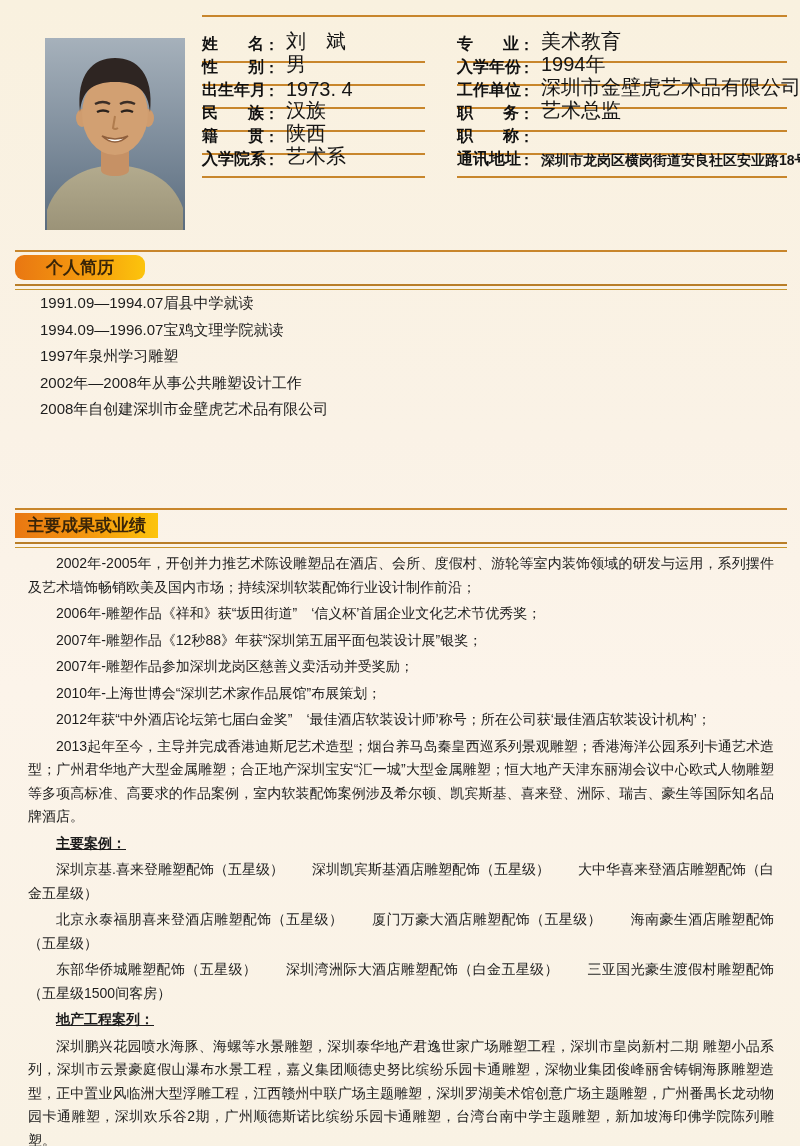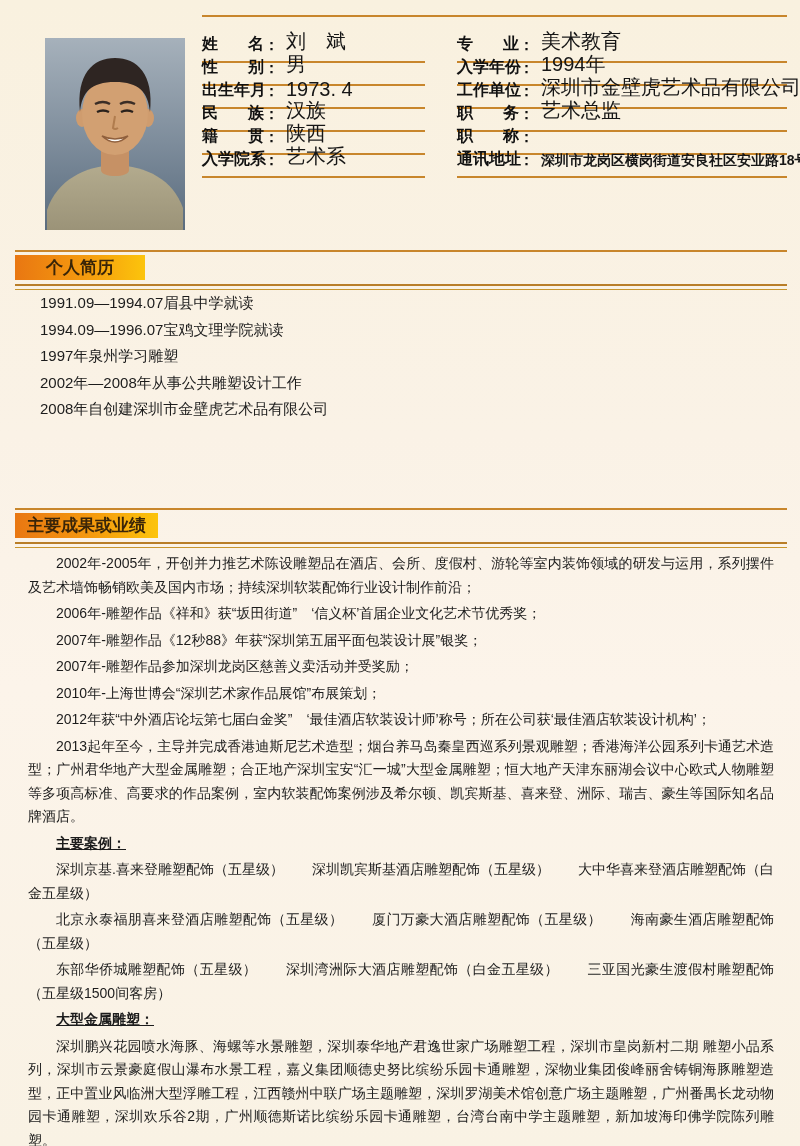--- a/index.html
+++ b/index.html
@@ -27,21 +27,21 @@
   .fvalue.small{font-size:14px;font-weight:bold;}
 
   
   .sec{position:absolute;left:15px;right:13px;}
   .sec.sec1{top:250px;}
   .sec.sec2{top:508px;}
   .rule{border-top:2px solid #c8862c;}
   .tbar{margin-top:3px;height:25px;line-height:25px;text-align:center;
         font-weight:bold;font-size:17px;color:#3a2508;
         background:linear-gradient(90deg,#e97712 0%,#f59b0e 55%,#fcc40c 100%);}
-  .sec1 .tbar{width:130px;}
+  .sec1 .tbar{width:130px;border-radius:9px;}
   .sec2 .tbar{width:143px;}
   .drule{margin-top:4px;height:3px;border-top:2px solid #b97e28;border-bottom:1px solid #c8962f;}
 
   
   .resume-list{position:absolute;left:40px;top:290px;font-size:15px;line-height:26.5px;color:#1c1c1c;}
 
   
   .ach{position:absolute;left:28px;right:26px;top:552px;font-size:14px;line-height:23.5px;color:#1c1c1c;
        text-align:justify;}
   .ach p{margin:0 0 3px 0;text-indent:2em;}
@@ -183,18 +183,18 @@
     <p>2006年-雕塑作品《祥和》获“坂田街道”　‘信义杯’首届企业文化艺术节优秀奖；</p>
     <p>2007年-雕塑作品《12秒88》年获“深圳第五届平面包装设计展”银奖；</p>
     <p>2007年-雕塑作品参加深圳龙岗区慈善义卖活动并受奖励；</p>
     <p>2010年-上海世博会“深圳艺术家作品展馆”布展策划；</p>
     <p>2012年获“中外酒店论坛第七届白金奖”　‘最佳酒店软装设计师’称号；所在公司获‘最佳酒店软装设计机构’；</p>
     <p>2013起年至今，主导并完成香港迪斯尼艺术造型；烟台养马岛秦皇西巡系列景观雕塑；香港海洋公园系列卡通艺术造型；广州君华地产大型金属雕塑；合正地产深圳宝安“汇一城”大型金属雕塑；恒大地产天津东丽湖会议中心欧式人物雕塑等多项高标准、高要求的作品案例，室内软装配饰案例涉及希尔顿、凯宾斯基、喜来登、洲际、瑞吉、豪生等国际知名品牌酒店。</p>
     <p class="bold">主要案例：</p>
     <p>深圳京基.喜来登雕塑配饰（五星级）　　深圳凯宾斯基酒店雕塑配饰（五星级）　　大中华喜来登酒店雕塑配饰（白金五星级）</p>
     <p>北京永泰福朋喜来登酒店雕塑配饰（五星级）　　厦门万豪大酒店雕塑配饰（五星级）　　海南豪生酒店雕塑配饰（五星级）</p>
     <p>东部华侨城雕塑配饰（五星级）　　深圳湾洲际大酒店雕塑配饰（白金五星级）　　三亚国光豪生渡假村雕塑配饰（五星级1500间客房）</p>
-    <p class="bold">大型金属雕塑：</p>
+    <p class="bold">地产工程案列：</p>
     <p>深圳鹏兴花园喷水海豚、海螺等水景雕塑，深圳泰华地产君逸世家广场雕塑工程，深圳市皇岗新村二期 雕塑小品系列，深圳市云景豪庭假山瀑布水景工程，嘉义集团顺德史努比缤纷乐园卡通雕塑，深物业集团俊峰丽舍铸铜海豚雕塑造型，正中置业风临洲大型浮雕工程，江西赣州中联广场主题雕塑，深圳罗湖美术馆创意广场主题雕塑，广州番禺长龙动物园卡通雕塑，深圳欢乐谷2期，广州顺德斯诺比缤纷乐园卡通雕塑，台湾台南中学主题雕塑，新加坡海印佛学院陈列雕塑。</p>
 
   </div>
 
 </div>
 
 </body></html>

